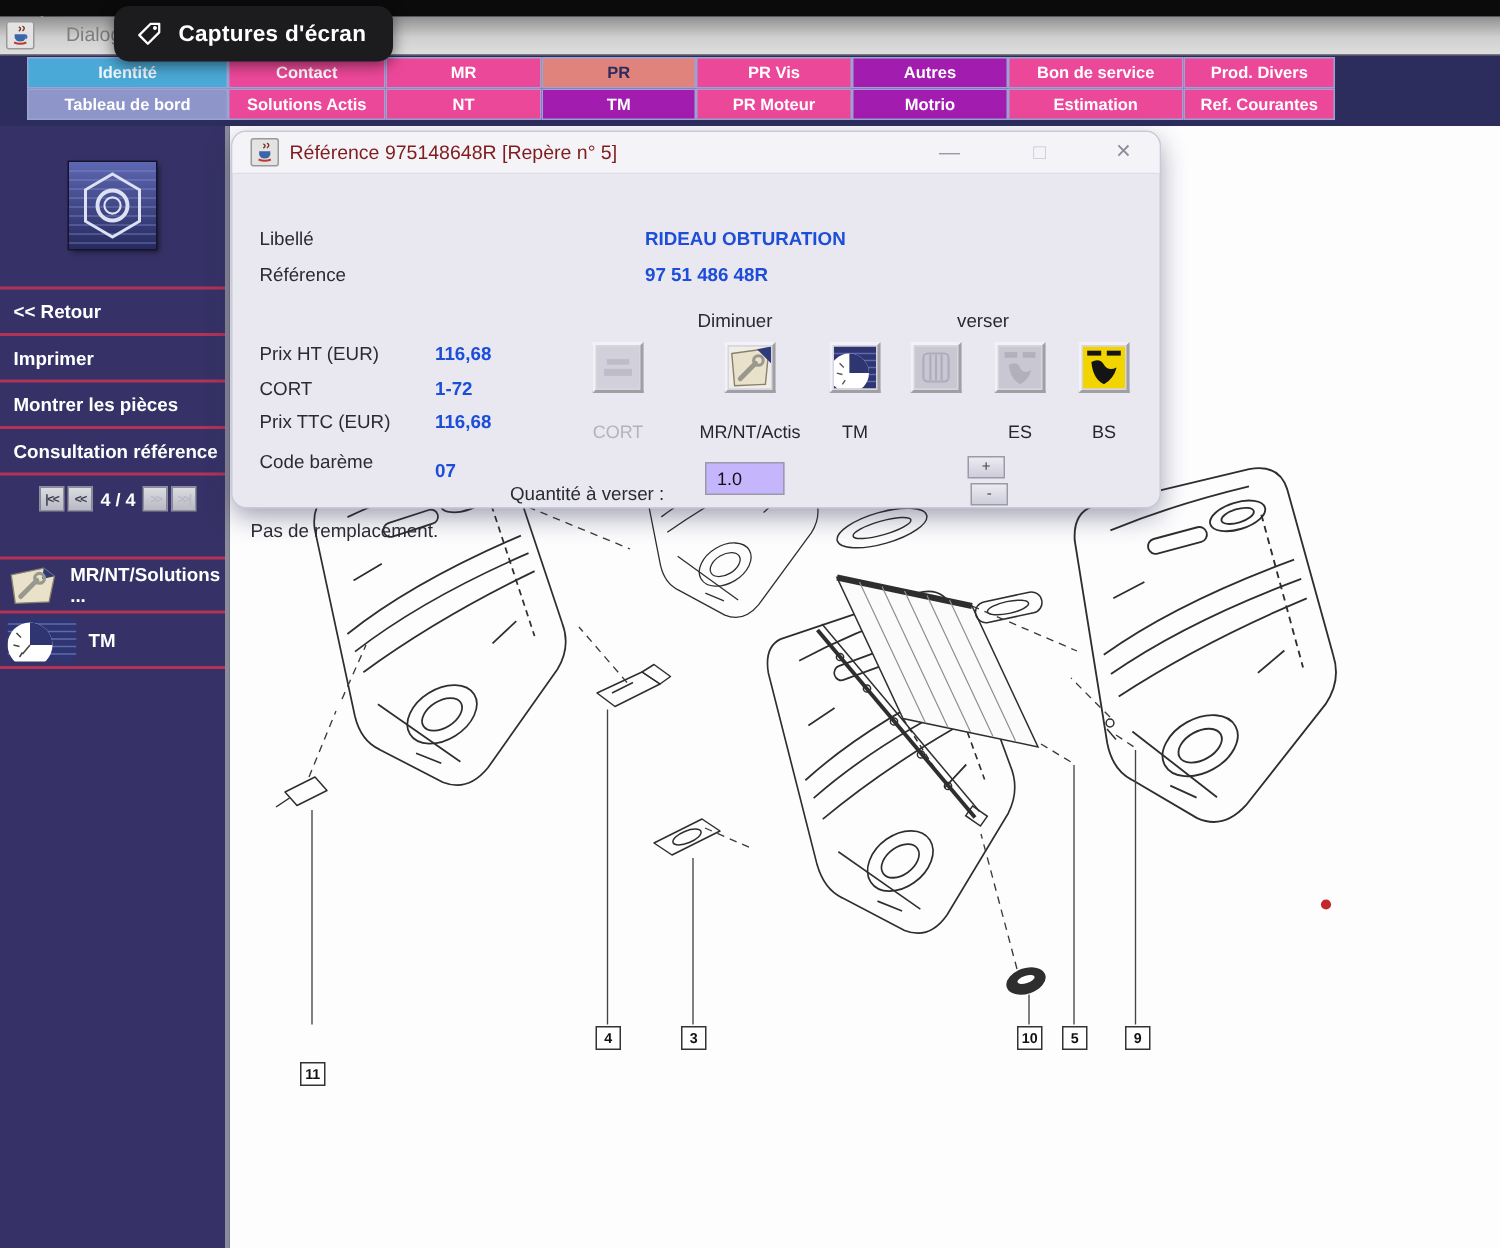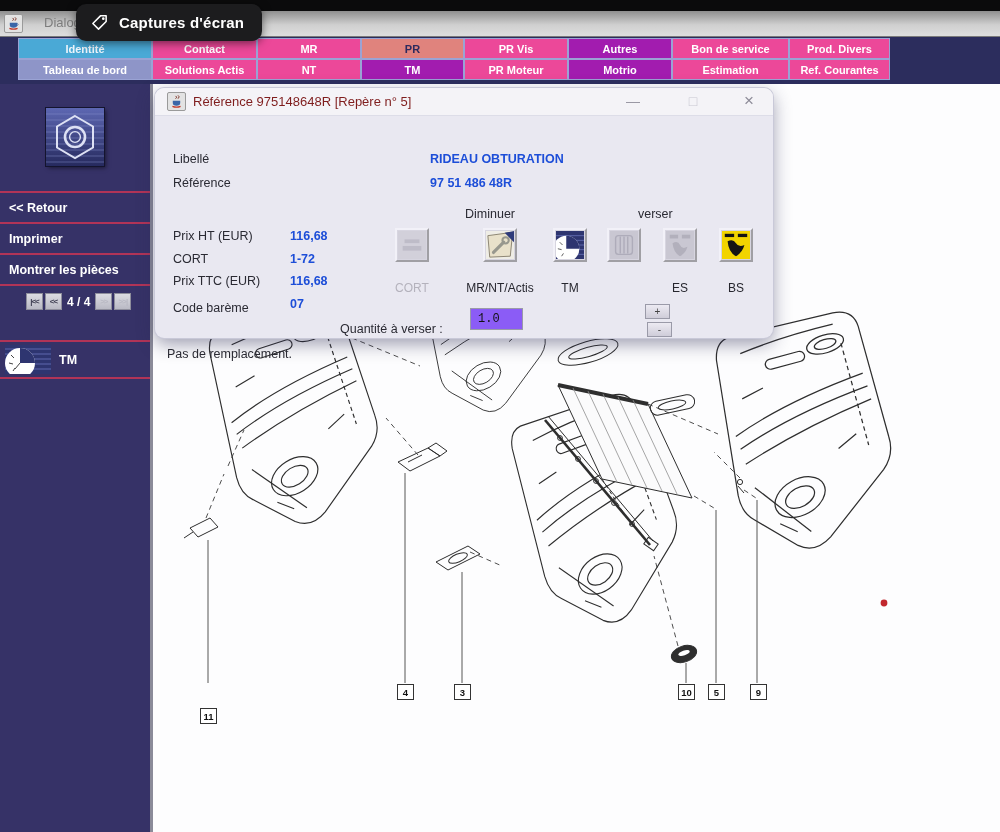--- a/index.html
+++ b/index.html
@@ -60,21 +60,21 @@
   #dlg-title{font-size:13px;color:#7f1d1d;}
   .dlg-ctl{position:absolute;top:3px;width:20px;height:20px;text-align:center;font-size:14px;color:#9a98a4;cursor:pointer;line-height:20px;}
   #dlg-body{position:relative;width:100%;height:223px;font-size:12.5px;color:#2a2a33;}
   .fl{position:absolute;}
   .bold{font-weight:bold;color:#1d4ed8;}
   .ib{position:absolute;width:34px;height:34px;border:2px outset #f2f1f8;background:#d7d5e0;padding:1px;cursor:pointer;}
   .ib svg{display:block;width:100%;height:100%;}
   .ib-label{position:absolute;top:165px;transform:translateX(-50%);font-size:12px;color:#26262e;}
   .ib-label.dim{color:#b4b2bc;}
   #qty-input{position:absolute;left:315px;top:192px;width:44px;height:20px;border:1px solid #9a9aa8;
-    font-family:Liberation Mono, monospace;font-size:12px;padding:0 0 0 7px;background:#8b5cf6;color:#111;}
+    font-family:Liberation Sans, sans-serif;font-size:12px;padding:0 0 0 7px;background:#c4b5fd;color:#111;}
   .step-btn{position:absolute;width:25px;height:15px;font-size:10px;line-height:10px;color:#444;
     background:linear-gradient(#eceaf2,#cfcdd9);border:1px solid #9a9aa8;padding:0;cursor:pointer;}
 </style>
 </head>
 <body>
 
 <div id="screen">
 
   <div id="top-black"></div>
   <div id="win-titlebar">
@@ -134,28 +134,38 @@
         <g stroke="#dde1f4" fill="none">
           <polygon points="29,8 47,18.5 47,39.5 29,50 11,39.5 11,18.5" stroke-width="2"></polygon>
           <circle cx="29" cy="29" r="10" stroke-width="2.6"></circle>
           <circle cx="29" cy="29" r="5.4" stroke-width="1.4"></circle>
         </g>
       </svg>
     </div>
     <div class="side-item">&lt;&lt; Retour</div>
     <div class="side-item">Imprimer</div>
     <div class="side-item">Montrer les pièces</div>
+    <div class="side-item">Consultation référence</div>
     <div id="pager">
       <button class="pg-btn">|&lt;&lt;</button>
       <button class="pg-btn">&lt;&lt;</button>
       <span class="pg-label">4 / 4</span>
       <button class="pg-btn off">&gt;&gt;</button>
       <button class="pg-btn off">&gt;&gt;|</button>
     </div>
     <div id="tools">
+      <div class="tool-item">
+        <svg width="38" height="27" viewBox="0 0 36 30">
+          <polygon points="2,7 26,2 34,8 30,27 5,28" fill="#e9e1ca" stroke="#88806e" stroke-width="1"></polygon>
+          <polygon points="26,2 34,8 25,10" fill="#2e3a7a"></polygon>
+          <path d="M9,23 L21,11" stroke="#98988e" stroke-width="3.6" stroke-linecap="round"></path>
+          <circle cx="23" cy="9.5" r="3.6" fill="none" stroke="#98988e" stroke-width="2.4"></circle>
+        </svg>
+        <span class="t-label">MR/NT/Solutions ...</span>
+      </div>
       <div class="tool-item">
         <svg width="46" height="29" viewBox="0 0 46 29">
           <rect width="46" height="29" fill="#2e3570"></rect>
           <g stroke="#5f69ae" stroke-width="1">
               <path d="M0,4h46 M0,9h46 M0,14h46 M0,19h46 M0,24h46"></path>
             </g>
           <circle cx="15" cy="18" r="15" fill="#fff"></circle>
           <path d="M15,18 L15,3 A15,15 0 0 1 30,18 Z" fill="#2e3570"></path>
           <g stroke="#444" stroke-width="1">
               <path d="M6,10 l3,3 M4,18 l4,1 M8,26 l2,-3 M15,18 l-5,6"></path>
@@ -280,21 +290,21 @@
       <span class="fl" style="left:310px;top:91px">Diminuer</span>
       <span class="fl" style="left:483px;top:91px">verser</span>
 
       <span class="fl" style="left:18px;top:113px">Prix HT (EUR)</span>
       <span class="fl bold" style="left:135px;top:113px">116,68</span>
       <span class="fl" style="left:18px;top:136px">CORT</span>
       <span class="fl bold" style="left:135px;top:136px">1-72</span>
       <span class="fl" style="left:18px;top:158px">Prix TTC (EUR)</span>
       <span class="fl bold" style="left:135px;top:158px">116,68</span>
       <span class="fl" style="left:18px;top:185px">Code barème</span>
-      <span class="fl bold" style="left:135px;top:181px">07</span>
+      <span class="fl bold" style="left:135px;top:191px">07</span>
 
       <button class="ib" style="left:240px;top:112px">
         <svg viewBox="0 0 30 30">
             <rect width="30" height="30" fill="#d2d0da"></rect>
           <rect x="7" y="9" width="16" height="4" fill="#bebcc8"></rect>
             <rect x="5" y="16" width="20" height="5" fill="#bebcc8"></rect>
           </svg>
       </button>
       <button class="ib" style="left:328px;top:112px">
         <svg viewBox="0 0 30 30">

